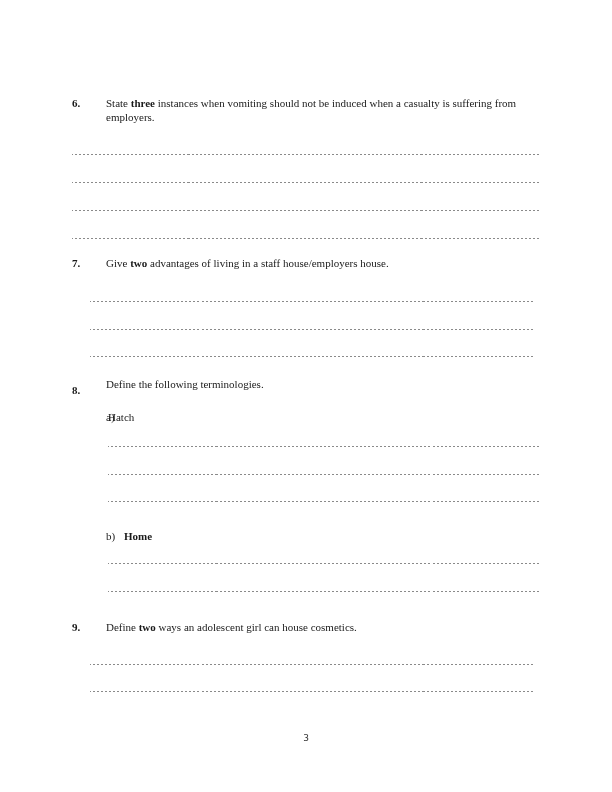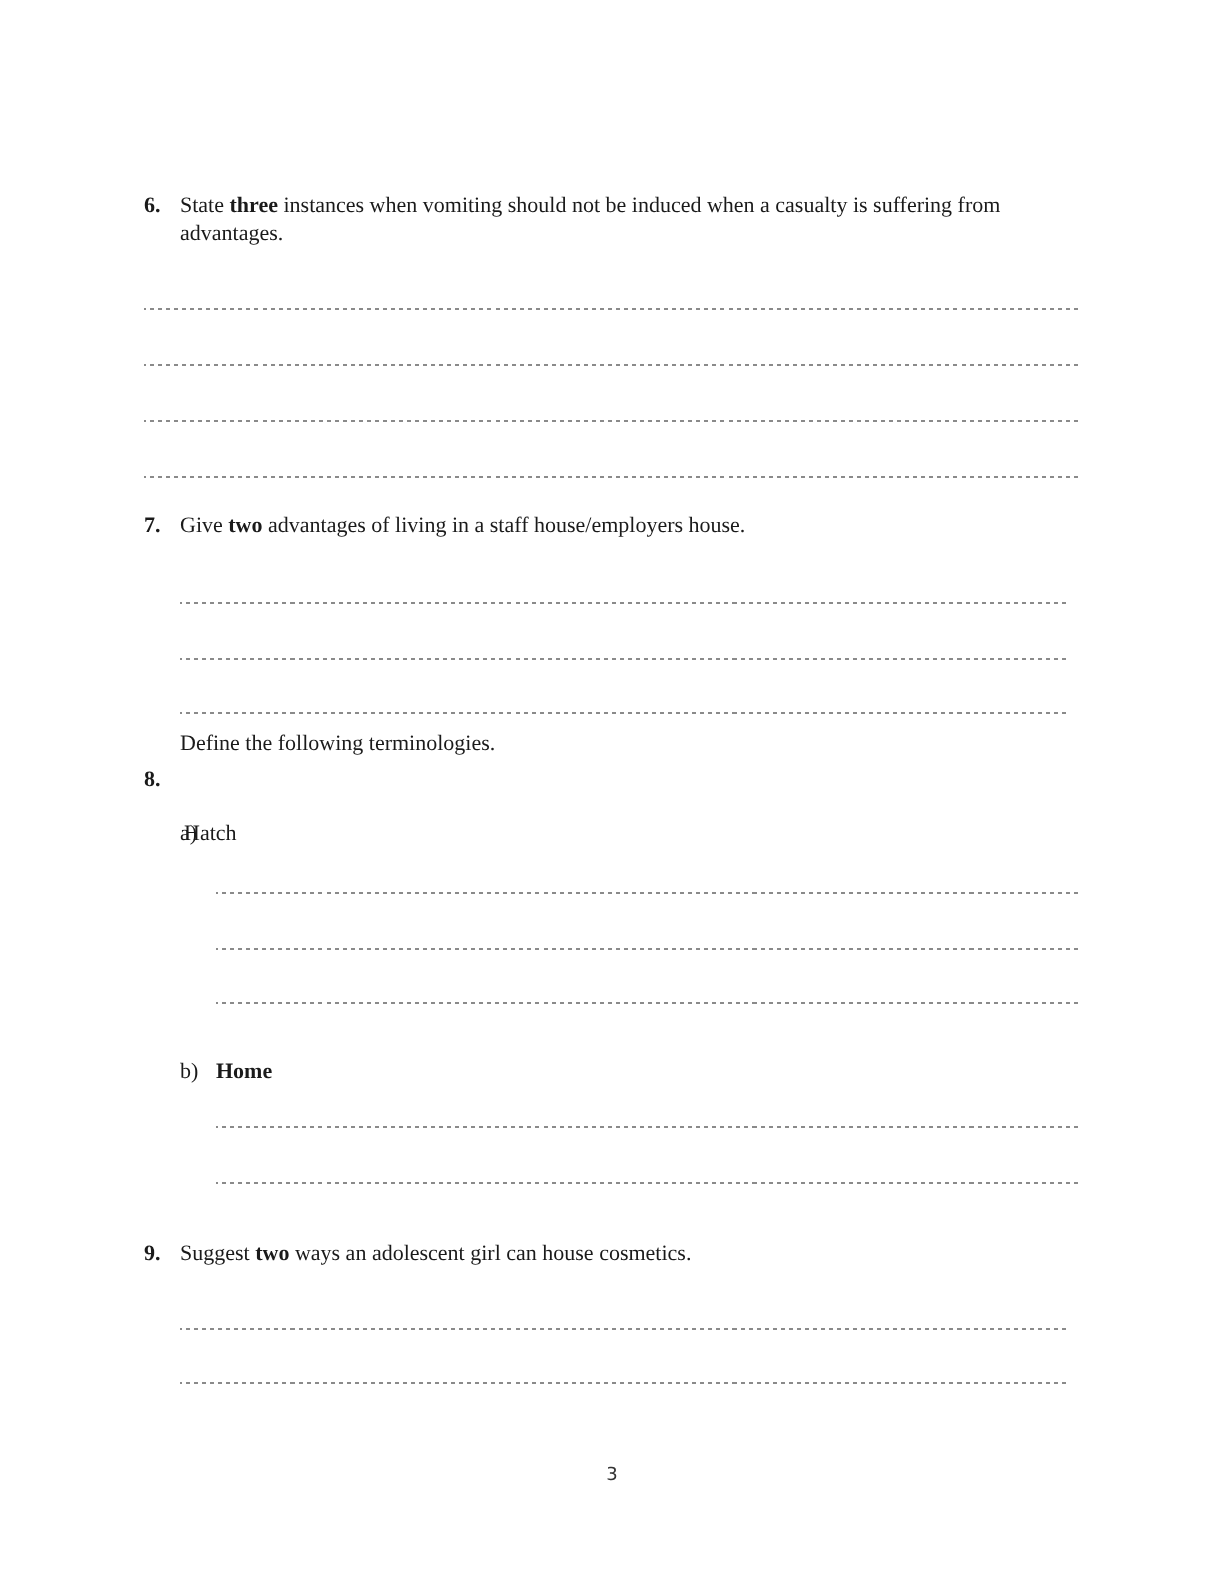--- a/index.html
+++ b/index.html
@@ -20,20 +20,21 @@
       left: 0; top: 0;
       width: 612px;
       height: 792px;
       background: #fff;
     }
     .abs { position: absolute; }
     .qtext {
       font-size: 11px;
       line-height: 14px;
       white-space: nowrap;
+      margin-left: 16px;
     }
     .qnum {
       font-weight: bold;
       font-size: 11px;
       line-height: 14px;
     }
     .answer-line {
       position: absolute;
       height: 0;
       border-top: 1px dashed #8a8a8a;
@@ -52,42 +53,42 @@
 </head>
 <body>
 
 <div class="page">
 
   <div class="abs" style="left:0;top:0;">
     <span class="abs qnum" style="left:72px;top:96px;">6.</span>
     <div class="abs qtext" style="left:90px;top:96px;">
       <span>State </span><b>three</b><span> instances when vomiting should not be induced when a casualty is suffering from</span>
     </div>
-    <div class="abs qtext" style="left:90px;top:110px;">advantages.</div>
+    <div class="abs qtext" style="left:90px;top:110px;">employers.</div>
 
     <div class="answer-line" style="left:72px;width:467px;top:154px;"></div>
     <div class="answer-line" style="left:72px;width:467px;top:182px;"></div>
     <div class="answer-line" style="left:72px;width:467px;top:210px;"></div>
     <div class="answer-line" style="left:72px;width:467px;top:238px;"></div>
   </div>
 
   <div class="abs" style="left:0;top:0;">
     <span class="abs qnum" style="left:72px;top:256px;">7.</span>
     <div class="abs qtext" style="left:90px;top:256px;">
       <span>Give </span><b>two</b><span> advantages of living in a staff house/employers house.</span>
     </div>
 
     <div class="answer-line" style="left:90px;width:445px;top:301px;"></div>
     <div class="answer-line" style="left:90px;width:445px;top:329px;"></div>
     <div class="answer-line" style="left:90px;width:445px;top:356px;"></div>
   </div>
 
   <div class="abs" style="left:0;top:0;">
     <span class="abs qnum" style="left:72px;top:383px;">8.</span>
-    <div class="abs qtext" style="left:90px;top:365px;">Define the following terminologies.</div>
+    <div class="abs qtext" style="left:90px;top:377px;">Define the following terminologies.</div>
 
     <div class="abs" style="left:0;top:0;">
       <span class="abs qtext" style="left:90px;top:410px;">a)</span>
       <span class="abs qtext" style="left:92px;top:410px;">Hatch</span>
 
       <div class="answer-line" style="left:108px;width:432px;top:446px;"></div>
       <div class="answer-line" style="left:108px;width:432px;top:474px;"></div>
       <div class="answer-line" style="left:108px;width:432px;top:501px;"></div>
     </div>
 
@@ -96,21 +97,21 @@
       <span class="abs qtext" style="left:108px;top:529px;font-weight:bold;">Home</span>
 
       <div class="answer-line" style="left:108px;width:432px;top:563px;"></div>
       <div class="answer-line" style="left:108px;width:432px;top:591px;"></div>
     </div>
   </div>
 
   <div class="abs" style="left:0;top:0;">
     <span class="abs qnum" style="left:72px;top:620px;">9.</span>
     <div class="abs qtext" style="left:90px;top:620px;">
-      <span>Suggest </span><b>two</b><span> ways an adolescent girl can house cosmetics.</span>
+      <span>Define </span><b>two</b><span> ways an adolescent girl can house cosmetics.</span>
     </div>
 
     <div class="answer-line" style="left:90px;width:445px;top:664px;"></div>
     <div class="answer-line" style="left:90px;width:445px;top:691px;"></div>
   </div>
 
   <div class="abs page-number" style="left:296px;top:733px;width:20px;">3</div>
 
 </div>
 

